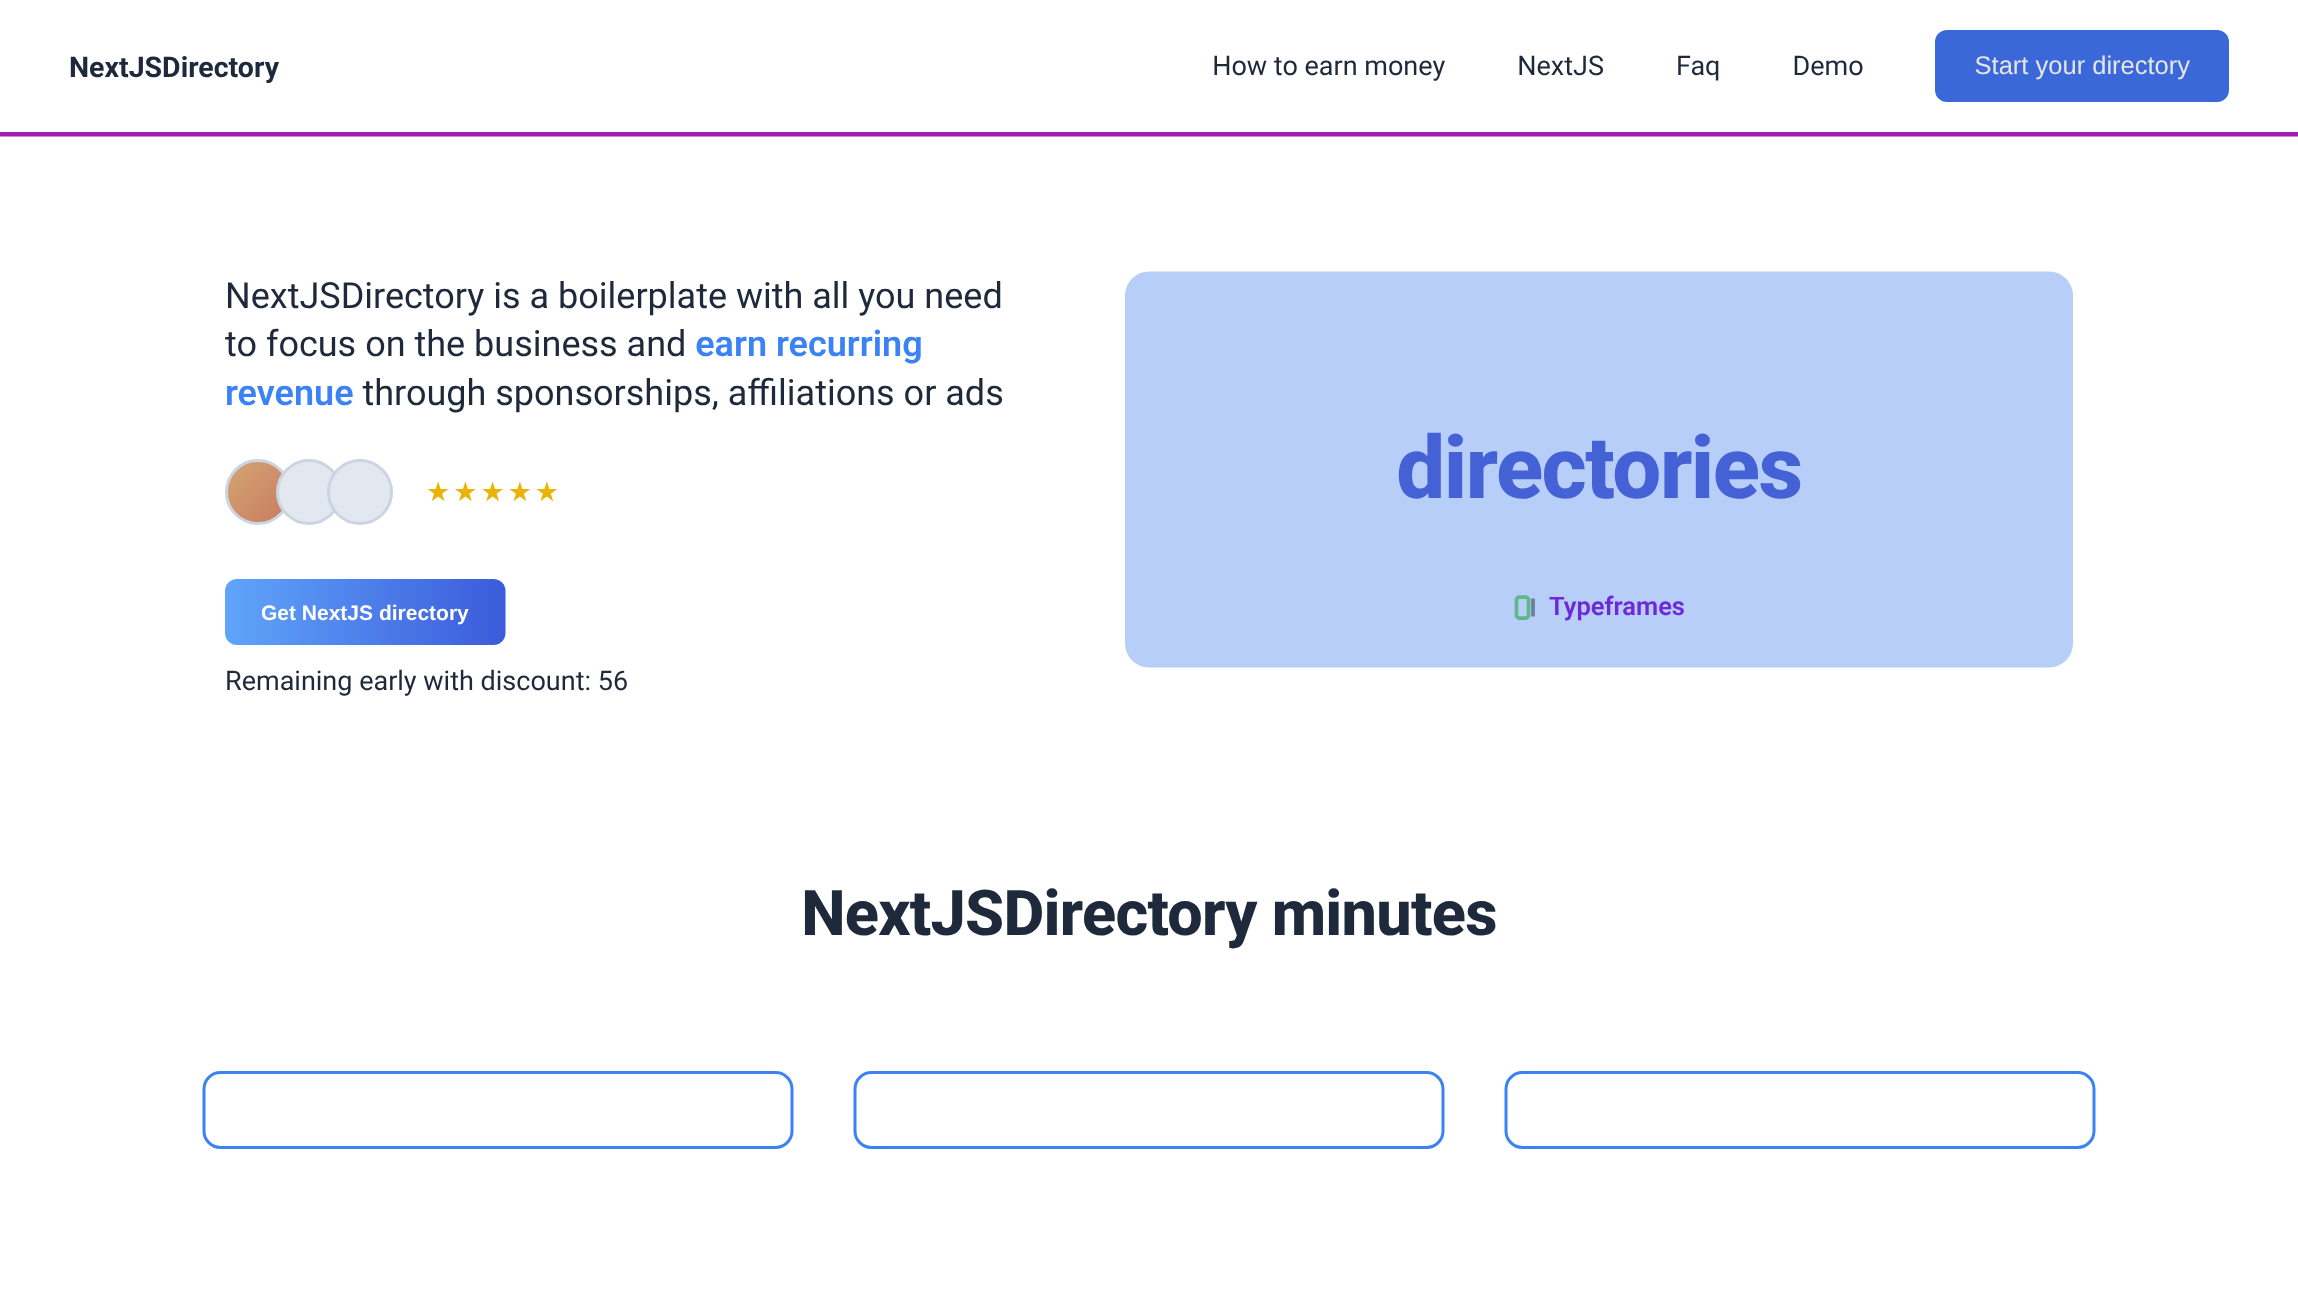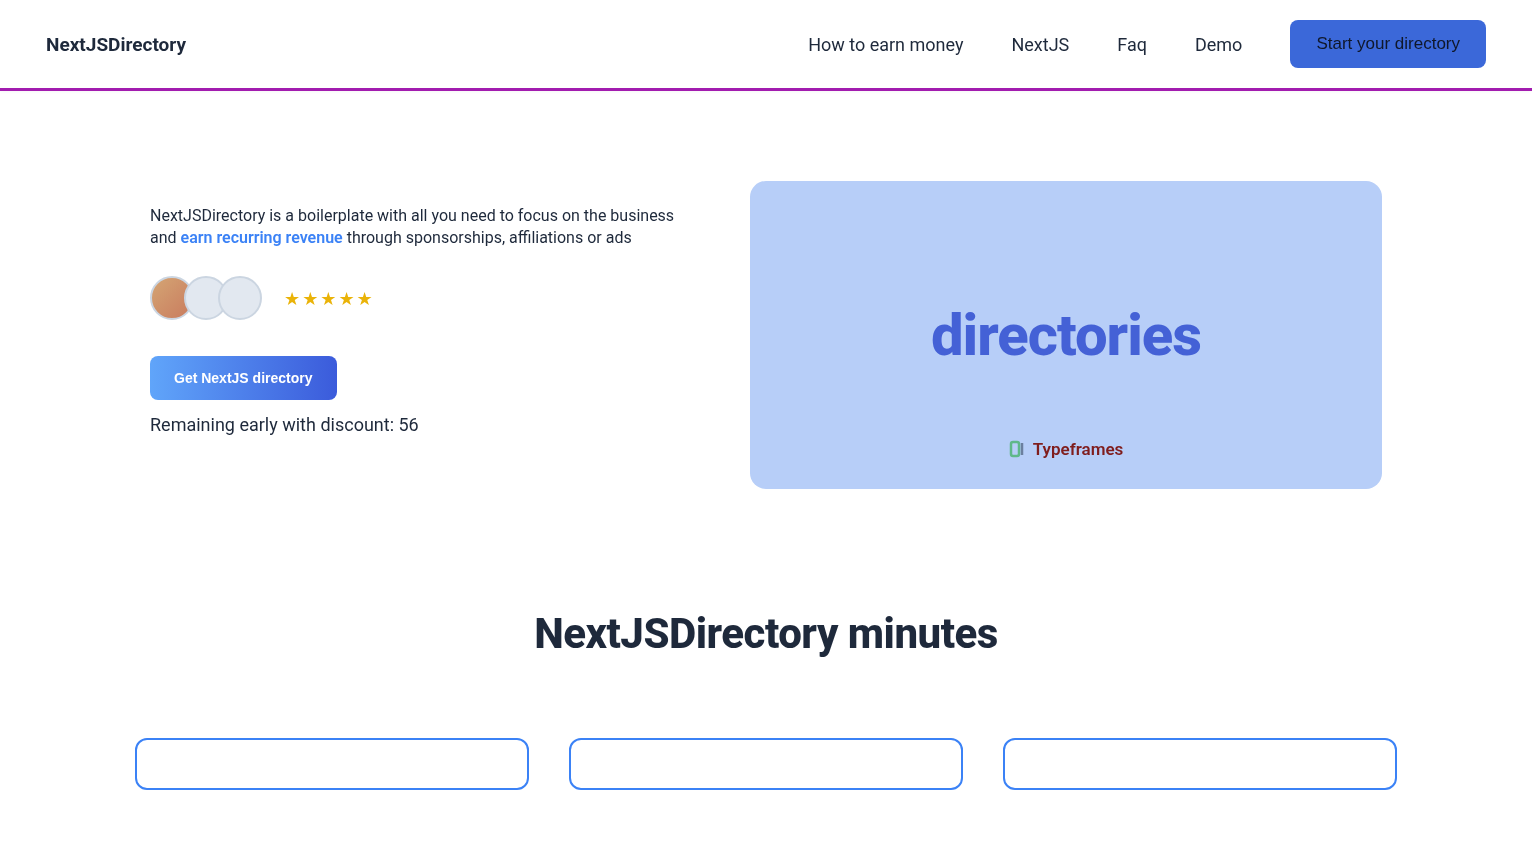--- a/index.html
+++ b/index.html
@@ -32,21 +32,21 @@
       gap: 48px;
     }
     .nav-link {
       font-size: 18px;
       color: #1e293b;
       text-decoration: none;
       cursor: pointer;
     }
     .btn-primary {
       background: #3b68d9;
-      color: #0f172a;
+      color: #e5e5e5;
       border: none;
       border-radius: 8px;
       padding: 14px 26px;
       font-size: 17px;
       cursor: pointer;
     }
     .hero {
       display: flex;
       padding: 90px 150px 60px 150px;
       gap: 60px;
@@ -59,22 +59,21 @@
       font-size: 56px;
       font-weight: 800;
       line-height: 1.05;
       color: #1e293b;
       letter-spacing: -1px;
     }
     .hero-title .accent {
       color: #3b82f6;
     }
     .hero-subtitle {
-      margin-top: 24px;
-      font-size: 16px;
+      font-size: 24px;
       line-height: 1.35;
       color: #1e293b;
       font-weight: 400;
     }
     .hero-subtitle .accent {
       color: #3b82f6;
       font-weight: 600;
     }
     .social-proof {
       display: flex;
@@ -124,40 +123,40 @@
     }
     .discount-text {
       margin-top: 14px;
       font-size: 18px;
       color: #1e293b;
     }
     .hero-right {
       flex: 1;
       background: #b7cef8;
       border-radius: 16px;
-      height: 308px;
+      height: 264px;
       display: flex;
       flex-direction: column;
       align-items: center;
       justify-content: center;
       position: relative;
     }
     .hero-right-title {
       font-size: 58px;
       font-weight: 800;
       color: #4461d6;
       letter-spacing: -1px;
     }
     .typeframes {
       position: absolute;
       bottom: 30px;
       display: flex;
       align-items: center;
       gap: 8px;
-      color: #7f1d1d;
+      color: #6d28d9;
       font-size: 17px;
       font-weight: 600;
     }
     .typeframes-icon {
       width: 16px;
       height: 18px;
       display: inline-flex;
     }
     .benefits-title {
       font-size: 42px;

